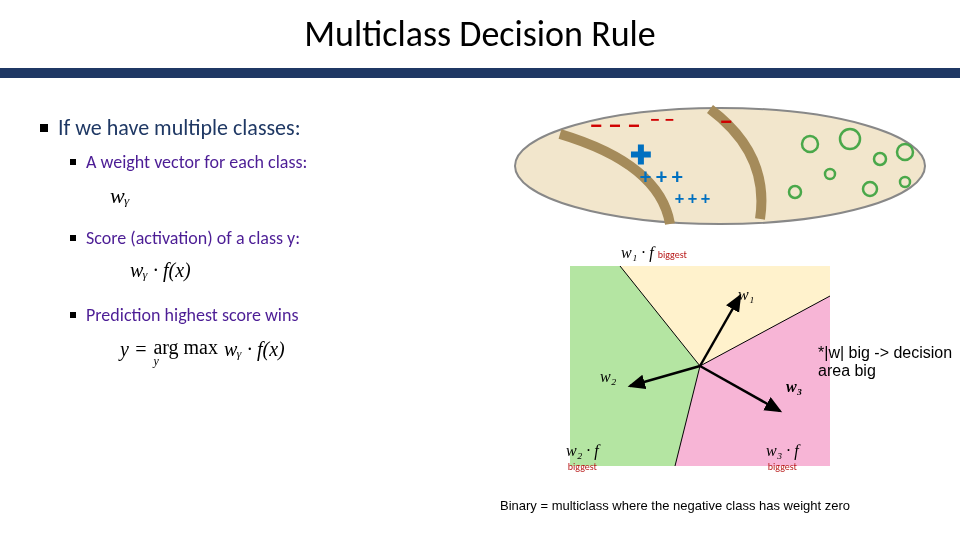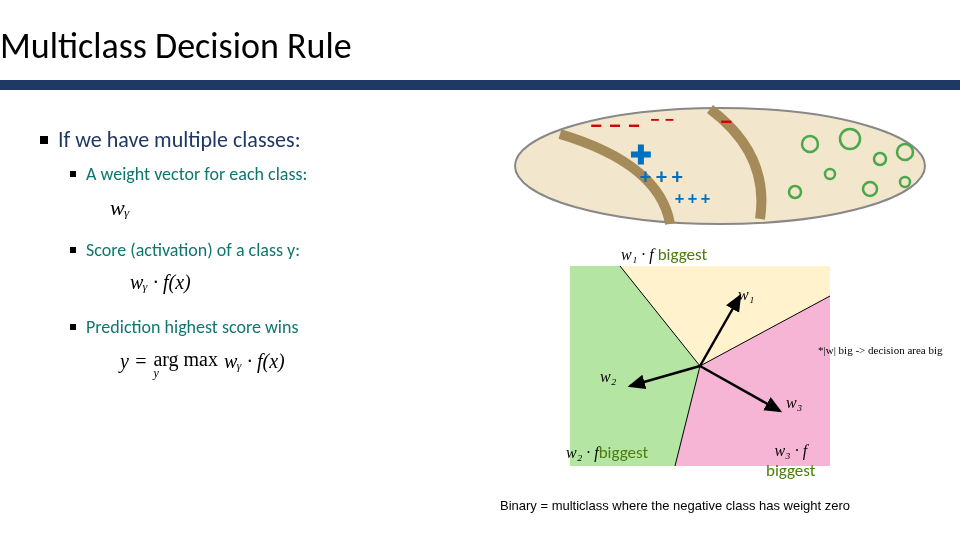--- a/index.html
+++ b/index.html
@@ -5,46 +5,46 @@
   * { margin: 0; padding: 0; box-sizing: border-box; }
   body {
     width: 960px;
     height: 540px;
     background: #fff;
     font-family: Calibri, Arial, sans-serif;
     position: relative;
     overflow: hidden;
   }
   .title {
+    text-align: center;
     font-size: 36px;
     color: #000;
     padding-top: 12px;
     padding-bottom: 12px;
     font-weight: 400;
-    margin-top: 12px;
   }
   .title-bar {
     width: 100%;
     height: 10px;
     background: #1f3864;
   }
   .content {
     position: relative;
     padding: 36px 0 0 40px;
   }
   .bullet-row {
     display: flex;
     align-items: flex-start;
     gap: 10px;
     margin-bottom: 10px;
   }
   .sq { width: 8px; height: 8px; background: #000; margin-top: 10px; flex-shrink: 0; }
   .sq-small { width: 6px; height: 6px; background: #000; margin-top: 8px; flex-shrink: 0; margin-left: 30px; }
   .b1 { font-size: 22px; color: #1f3864; }
-  .b2 { font-size: 18px; color: #0f766e; }
+  .b2 { font-size: 18px; color: #4c1d95; }
   .math {
     font-family: 'Cambria Math', Georgia, serif;
     font-style: italic;
     font-size: 22px;
     margin-left: 70px;
     margin-top: 6px;
     margin-bottom: 18px;
   }
   .math-block {
     font-family: 'Cambria Math', Georgia, serif;
@@ -71,33 +71,33 @@
     position: absolute;
     left: 500px;
     top: 498px;
     font-size: 13px;
     font-family: Arial, sans-serif;
   }
   .side-note {
     position: absolute;
     left: 818px;
     top: 344px;
-    font-size: 11px;
-    font-family: Liberation Serif, serif;
+    font-size: 16px;
+    font-family: Liberation Sans, sans-serif;
   }
   
   .diagram {
     position: absolute;
     left: 570px;
     top: 266px;
     width: 260px;
     height: 200px;
   }
   .mathlabel { font-family: 'Cambria Math', Georgia, serif; font-style: italic; position:absolute; font-size:16px; }
-  .biggest { font-family: Calibri, Arial, sans-serif; font-style: normal; color:#4d7c0f; font-size:17px;text-align:right; }
+  .biggest { font-family: Calibri, Arial, sans-serif; font-style: normal; color:#b91c1c; font-size:10px;text-align:right; }
   
   .ellipse-wrap {
     position:absolute;
     left:510px; top:104px;
     width:420px; height:125px;
   }
   .ellipse {
     position:absolute; left:0; top:0; width:100%; height:100%;
   }
 </style>
@@ -182,22 +182,22 @@
     </defs>
     <line x1="130" y1="100" x2="170" y2="30" stroke="#000" stroke-width="2.5" marker-end="url(#ah)"></line>
     <line x1="130" y1="100" x2="60" y2="120" stroke="#000" stroke-width="2.5" marker-end="url(#ah)"></line>
     <line x1="130" y1="100" x2="210" y2="145" stroke="#000" stroke-width="2.5" marker-end="url(#ah)"></line>
   </svg>
   <span class="mathlabel" style="left:51px; top:-22px;">
     <span>w₁ · f</span>&nbsp;<span class="biggest">biggest</span>
   </span>
   <span class="mathlabel" style="left:168px; top:20px;">w₁</span>
   <span class="mathlabel" style="left:30px; top:102px;">w₂</span>
-  <span class="mathlabel" style="left:216px; top:128px;">w₃</span>
-  <span class="mathlabel" style="left:-4px; top:176px; display:inline-flex; align-items:center;">
+  <span class="mathlabel" style="left:216px; top:112px;font-weight:bold;">w₃</span>
+  <span class="mathlabel" style="left:-4px; top:176px; display:inline-flex; flex-direction:column; align-items:center;">
     <span>w₂ · f</span>
       <span class="biggest">biggest</span>
   </span>
   <span class="mathlabel" style="left:196px; top:176px; display:inline-flex; flex-direction:column; align-items:center;">
     <span>w₃ · f</span>
       <span class="biggest">biggest</span>
   </span>
 </div>
 
 <div class="side-note">*|w| big -&gt; decision area big</div>

